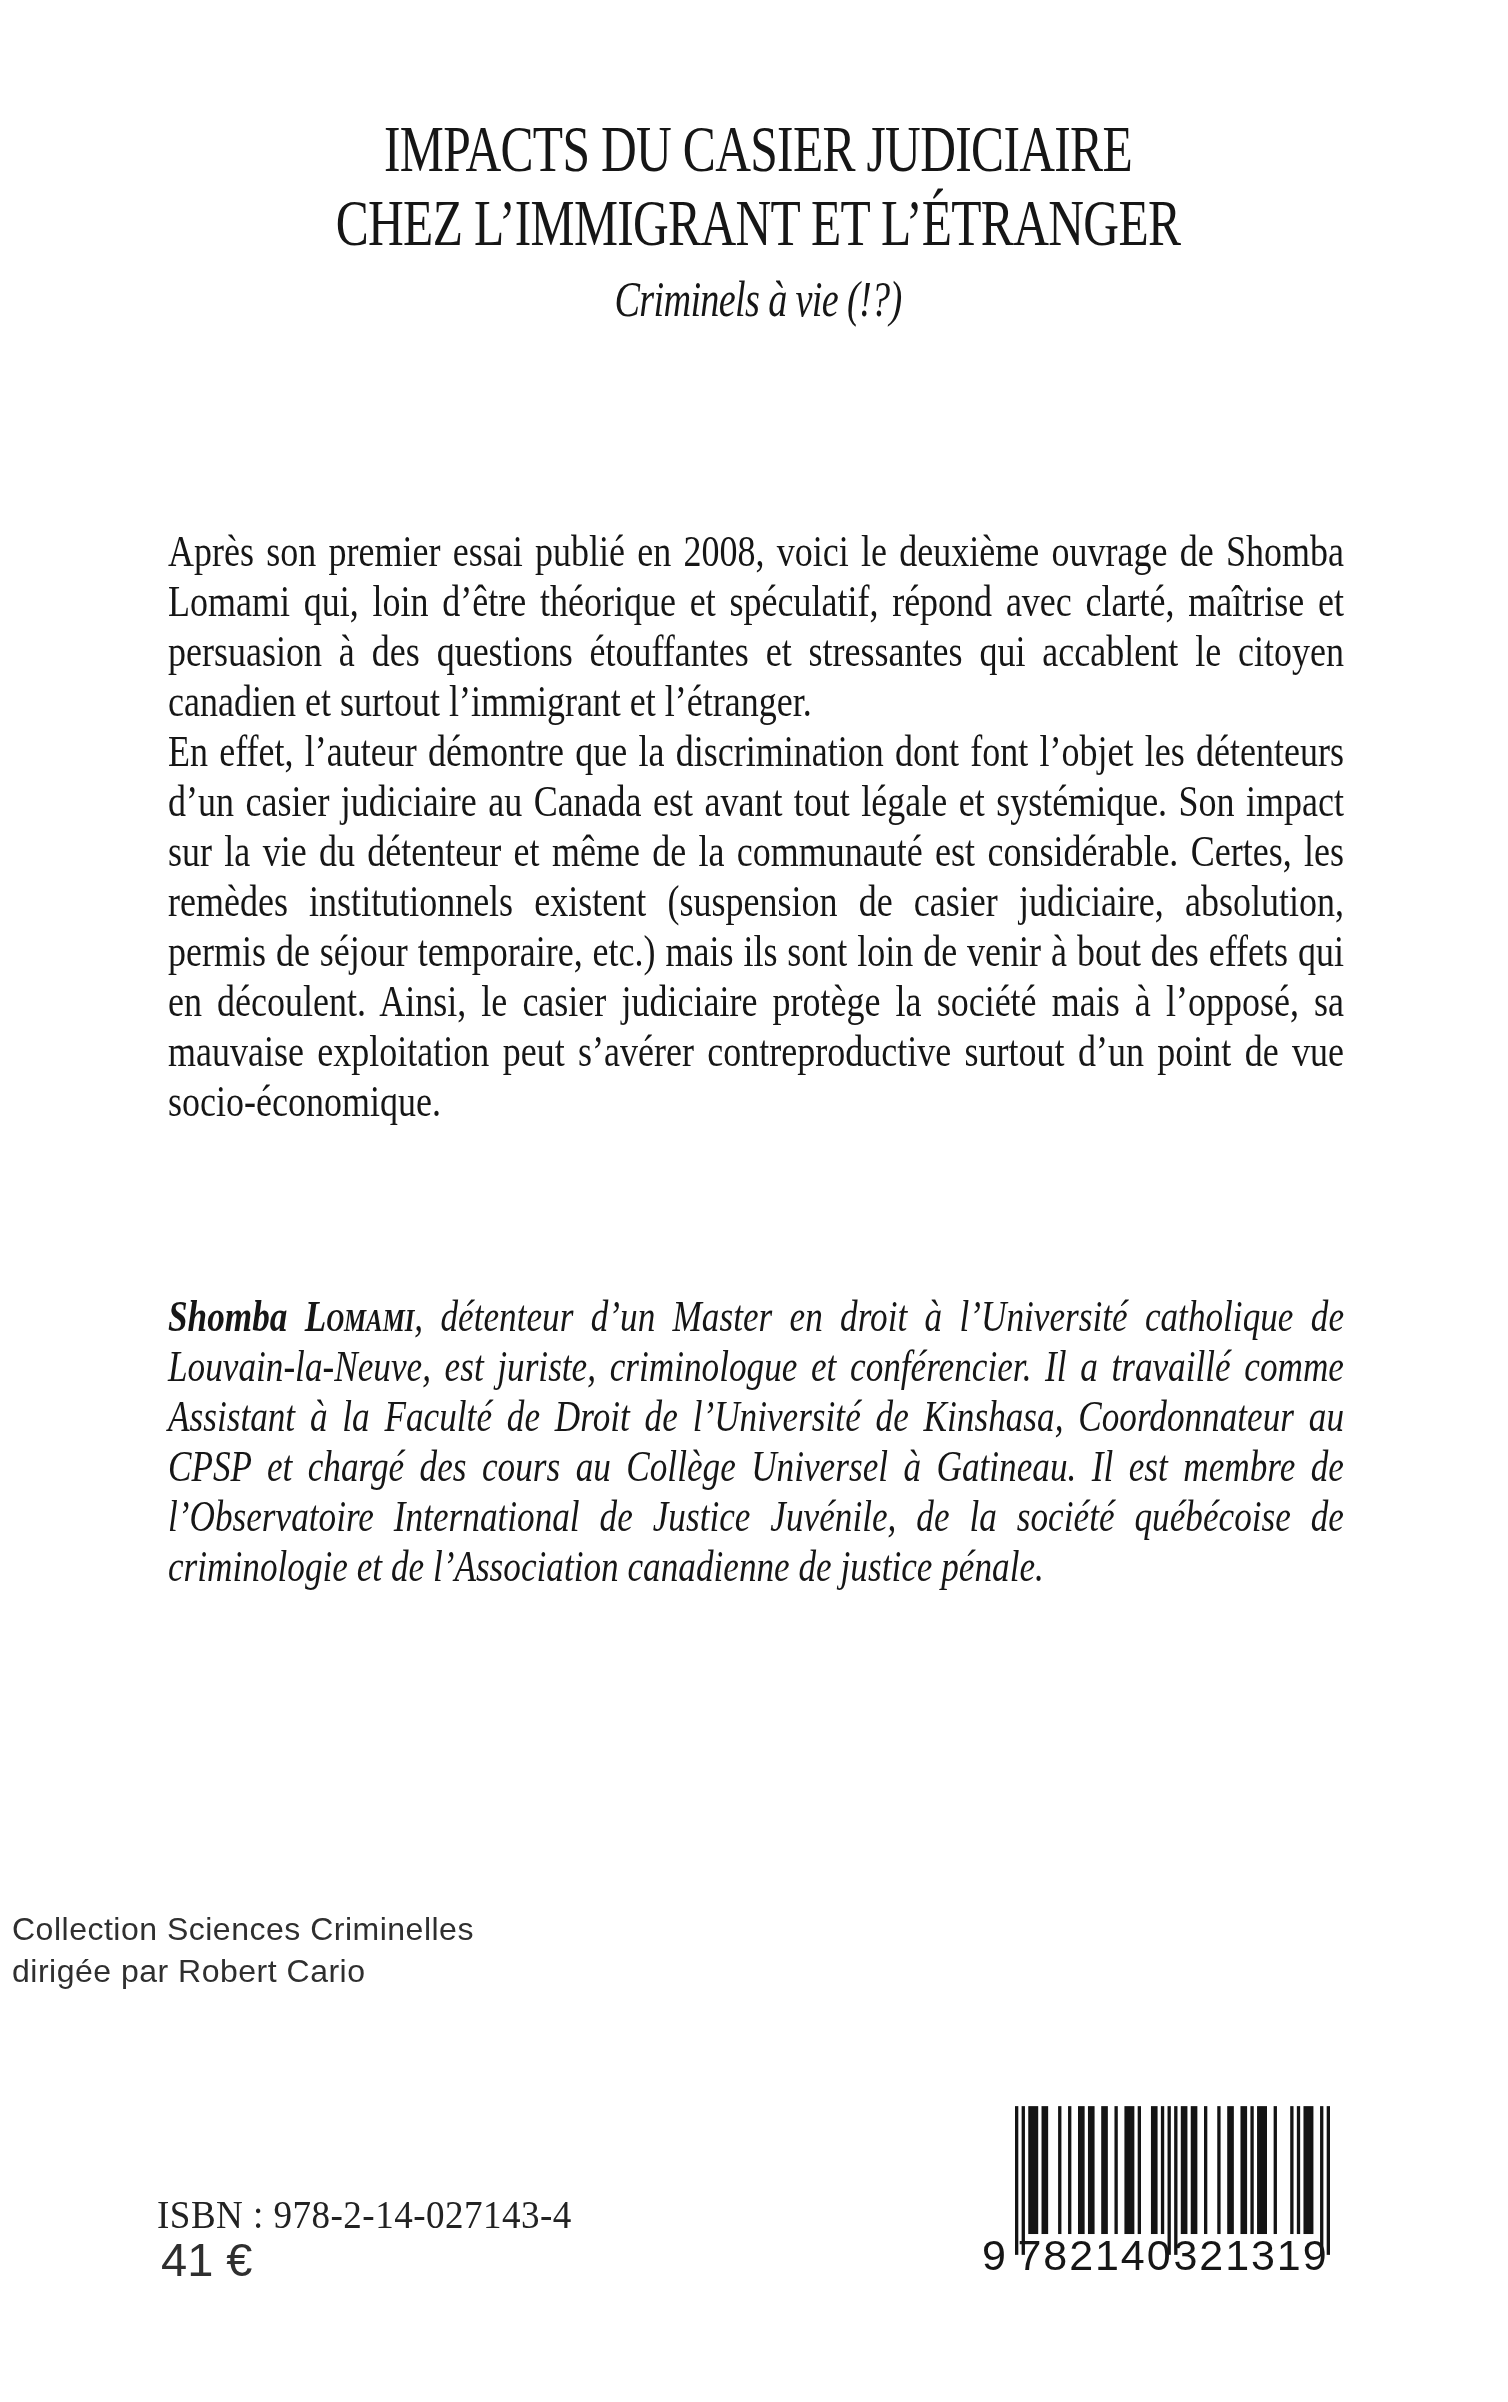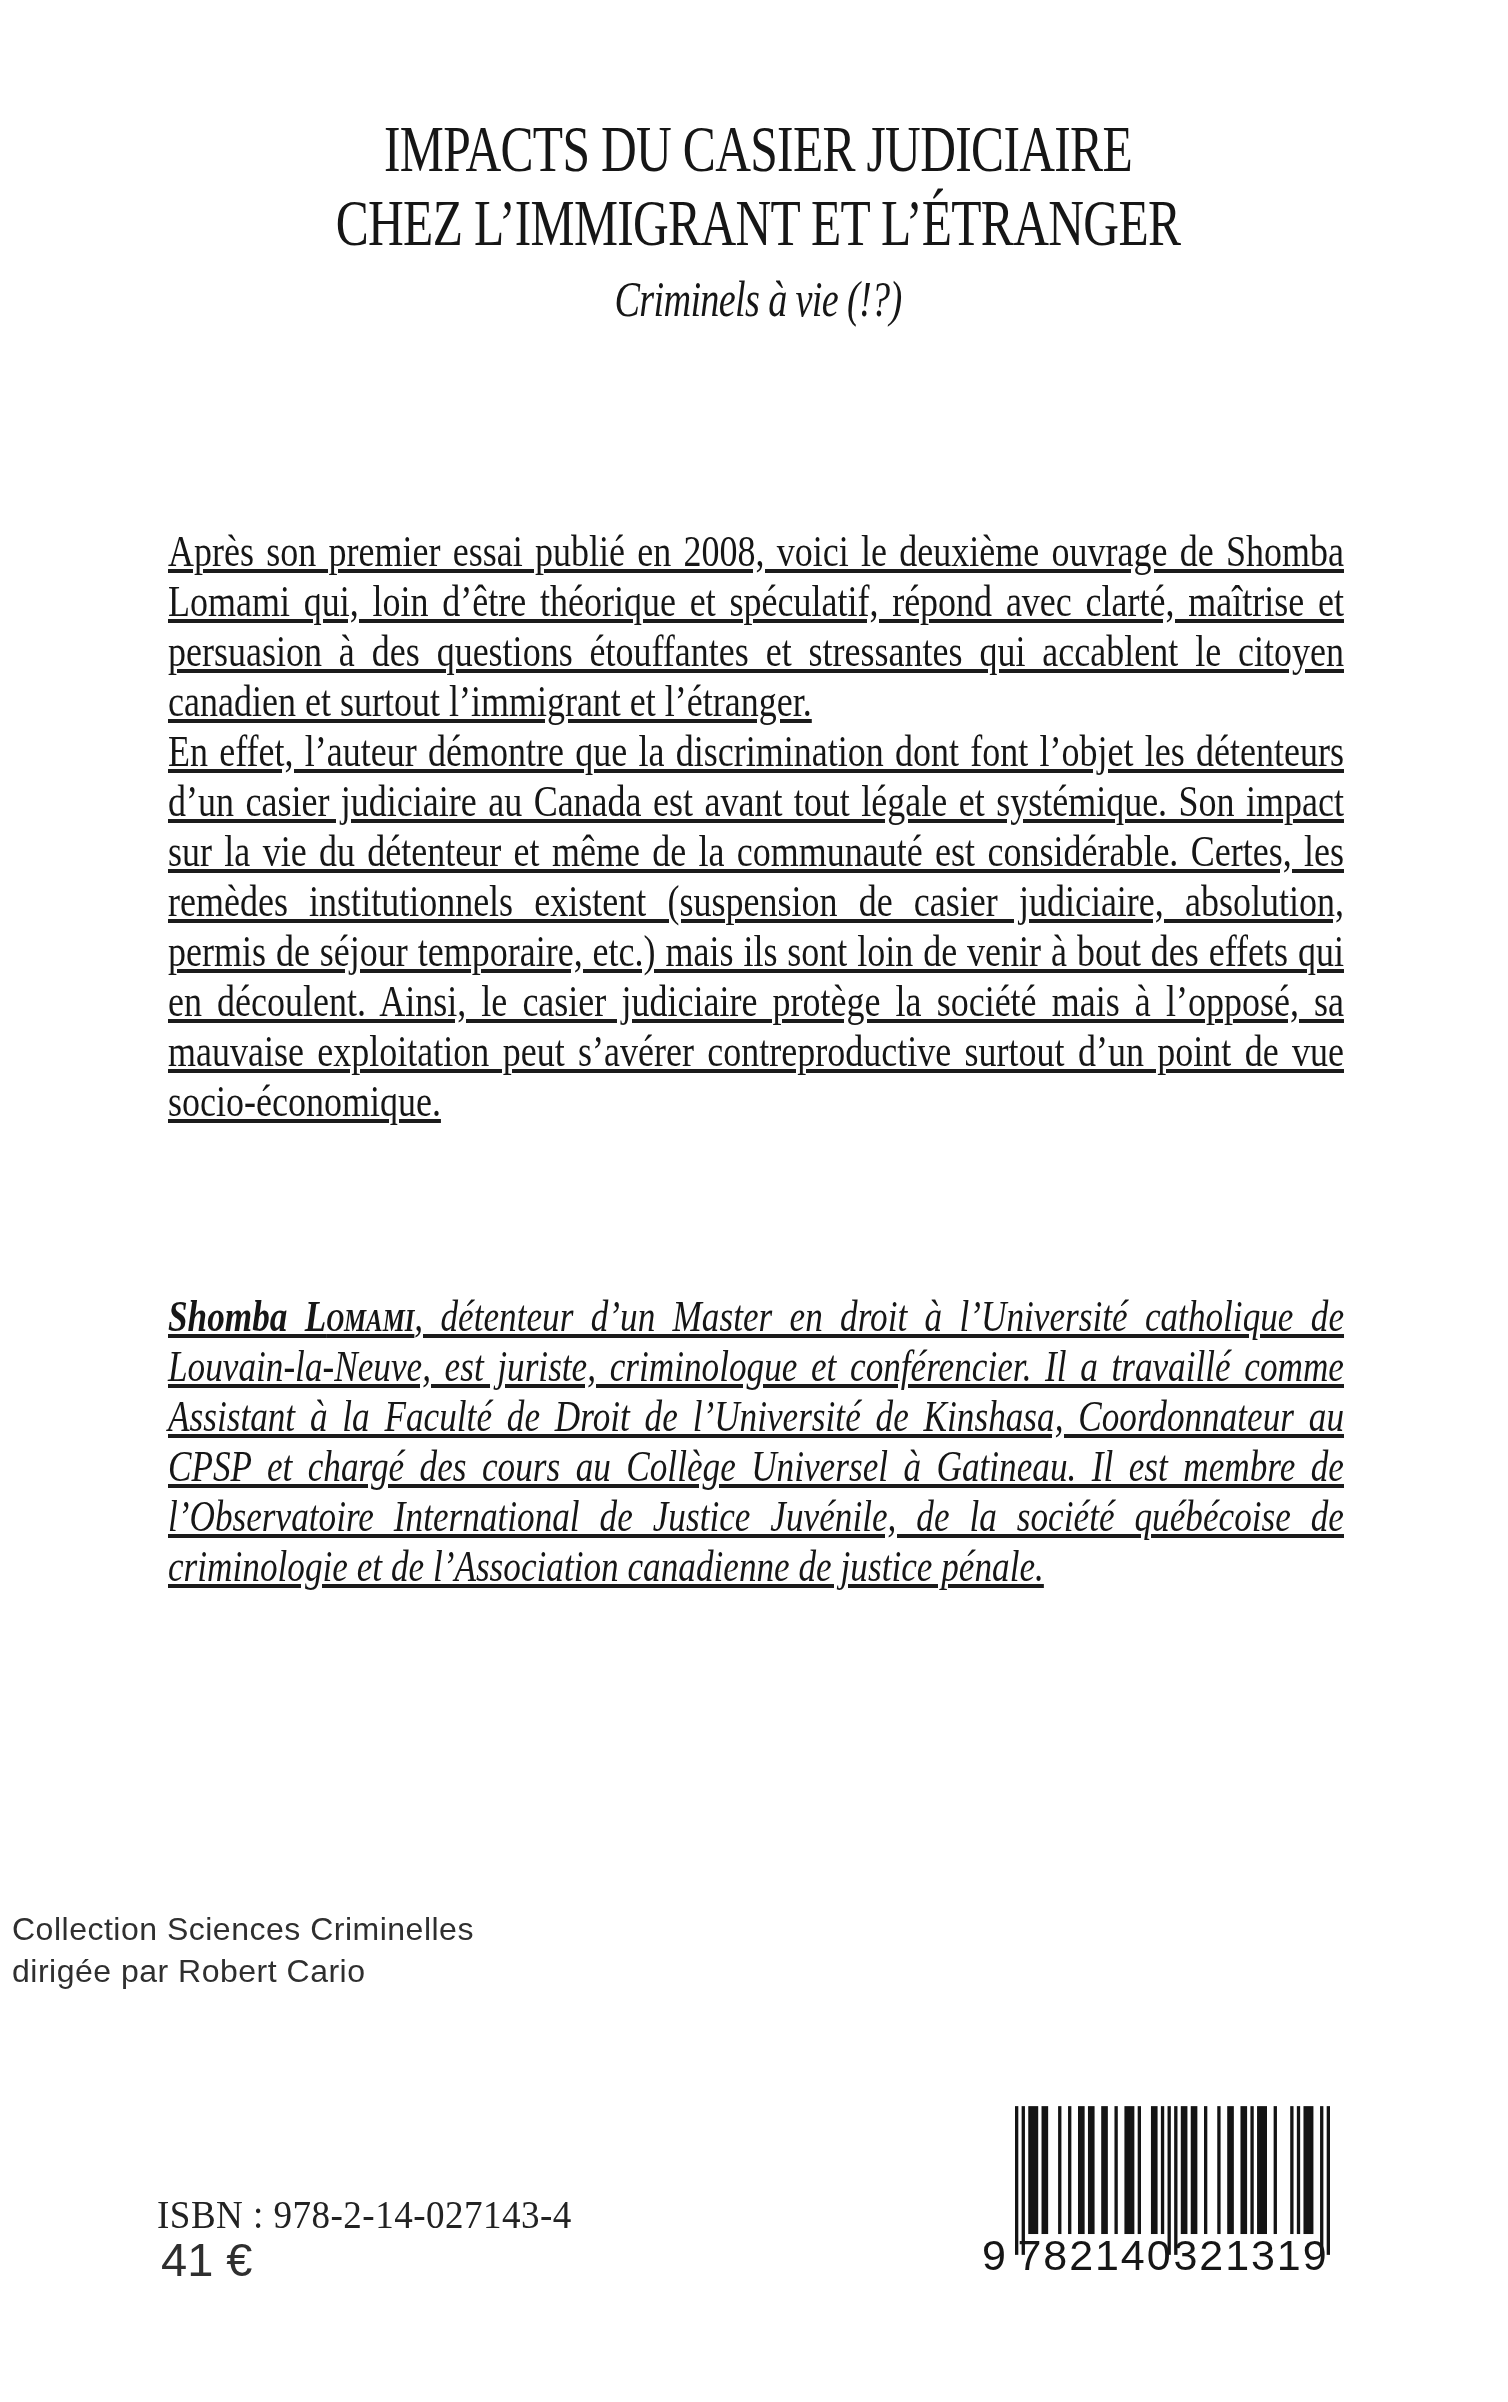--- a/index.html
+++ b/index.html
@@ -20,21 +20,21 @@
   .book-title {
     margin:0; font-weight:normal; font-size:66px; line-height:74px;
     letter-spacing:-0.9px; color:#161616;
   }
   .book-subtitle {
     margin:1.9px 0 0 0; font-style:italic; font-weight:normal;
     font-size:51px; line-height:74px; color:#161616; letter-spacing:-0.9px;
   }
 
   
-  .col-wrap { position:absolute; left:168px; width:1175px; overflow:visible;text-decoration:underline; }
+  .col-wrap { position:absolute; left:168px; width:1175px; overflow:visible; }
   .squeeze {
     width:1470px; transform:scaleX(0.8); transform-origin:0 0;
     text-align:justify; color:#161616;
   }
   .synopsis { font-size:45px; line-height:50px; }
   .synopsis p { margin:0; }
   .bio { font-style:italic; font-size:44px; line-height:50px; }
   .bio p { margin:0; }
   .bio-name { font-weight:bold; }
   .bio-name .sc { font-variant:small-caps; }

